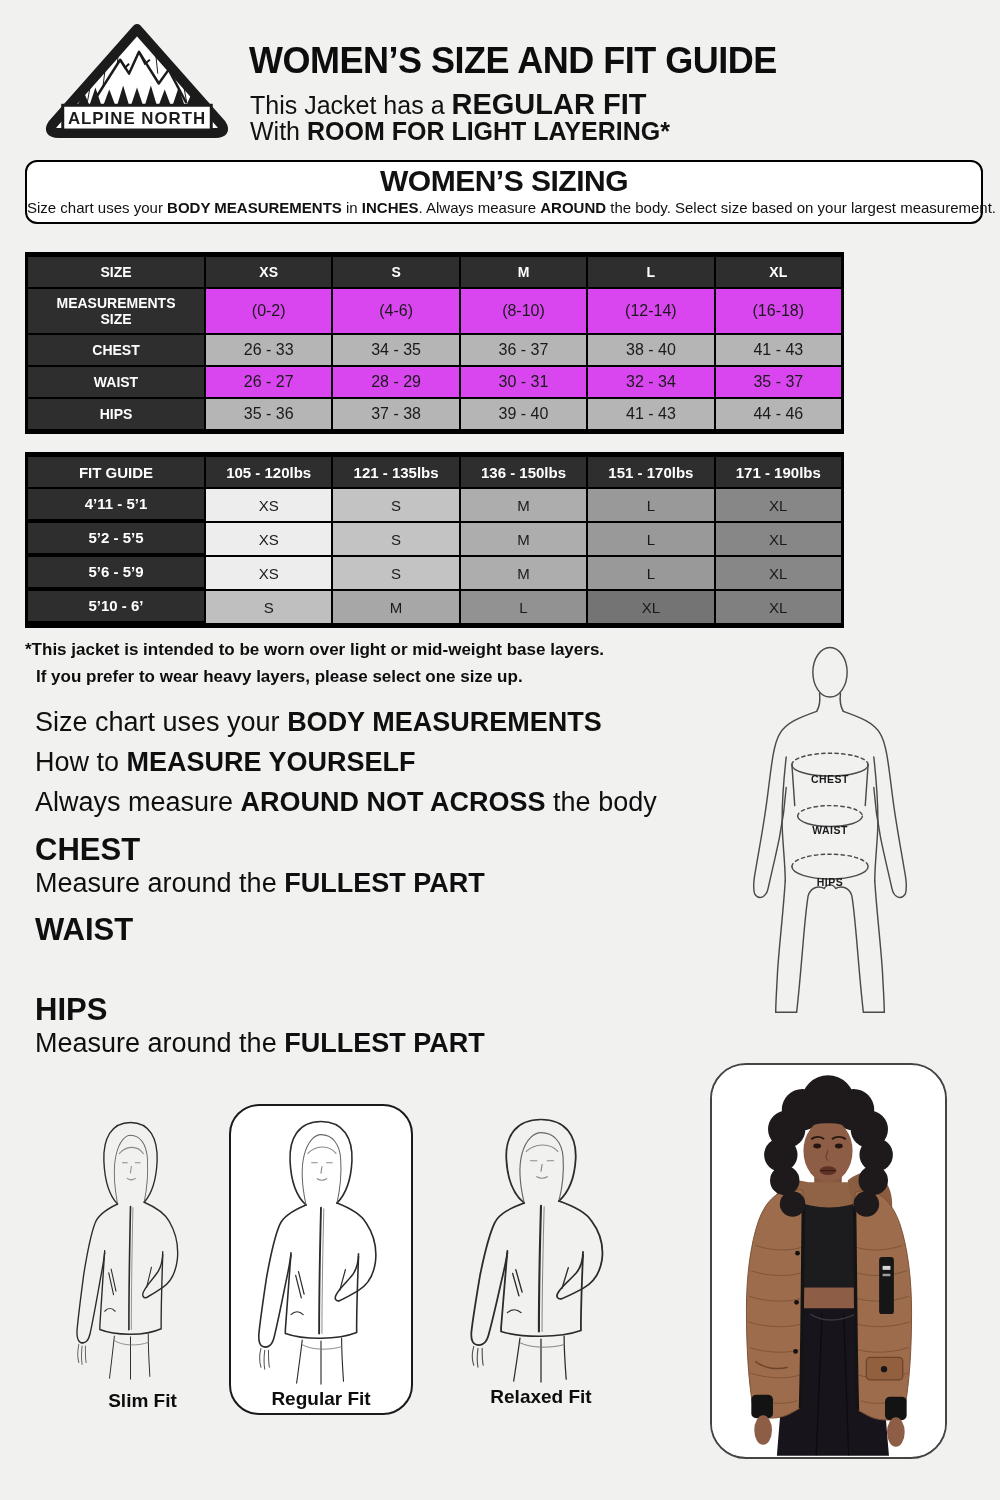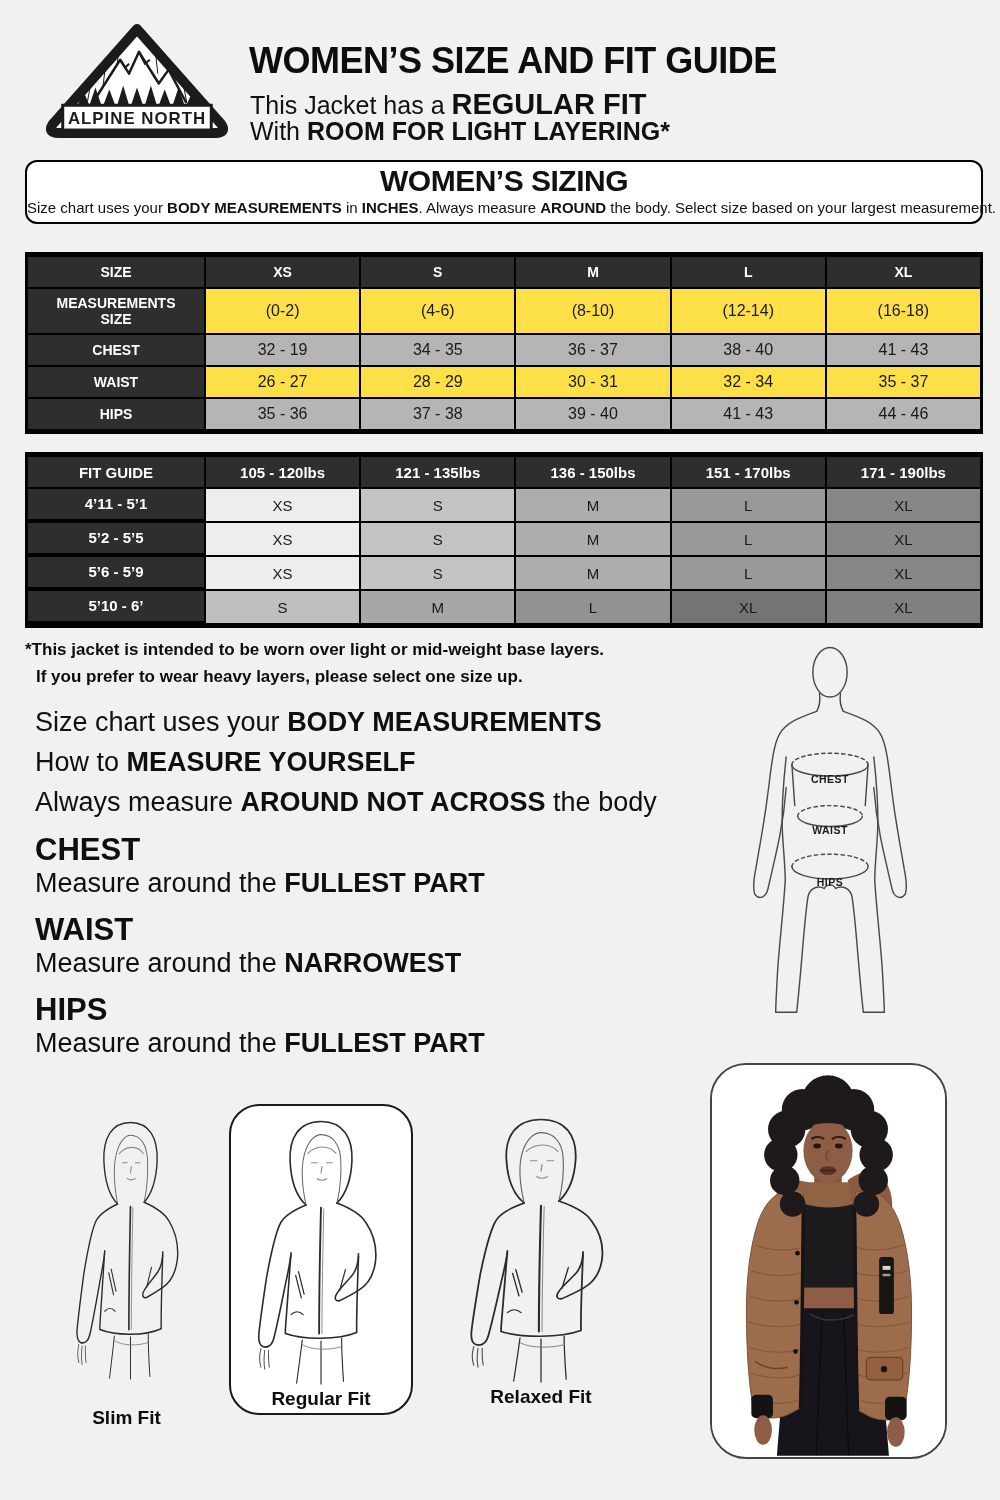--- a/index.html
+++ b/index.html
@@ -12,28 +12,28 @@
   #title{left:249px;top:40px;font-size:36px;font-weight:bold;letter-spacing:-0.5px;color:#0d0d0d;white-space:nowrap;}
   #subtitle1{left:250px;top:88px;font-size:25px;color:#111;white-space:nowrap;}
   #subtitle2{left:250px;top:117px;font-size:25px;color:#111;white-space:nowrap;}
 
   
   #sizingbox{left:25px;top:160px;width:958px;height:64px;background:#fff;border:2px solid #000;border-radius:12px;box-sizing:border-box;text-align:center;}
   #sizingbox .bx-title{font-size:30px;font-weight:bold;letter-spacing:-0.5px;margin-top:2px;}
   #sizingbox .bx-desc{font-size:15px;margin-top:1px;white-space:nowrap;}
 
   
-  .gridtable{left:25px;width:958px;background:#000;display:grid;grid-template-columns:176px repeat(5,1fr);gap:2px;padding:5px 3px;box-sizing:border-box;}
+  .gridtable{left:25px;width:819px;background:#000;display:grid;grid-template-columns:176px repeat(5,1fr);gap:2px;padding:5px 3px;box-sizing:border-box;}
   #table1{top:252px;}
   #table2{top:452px;}
   .cell{display:flex;align-items:center;justify-content:center;text-align:center;height:30px;font-size:16px;color:#1a1a1a;}
   .cell.hd{background:#2e2e2e;color:#fff;font-weight:bold;font-size:14px;}
   .cell.lab{background:#2e2e2e;color:#fff;font-weight:bold;font-size:14px;line-height:1.15;}
   .cell.tall{height:44px;}
-  .cell.lt{background:#fde047;}
+  .cell.lt{background:#d946ef;}
   .cell.gy{background:#b5b5b5;}
   .cell.s0{background:#ededed;}
   .cell.s1{background:#c3c3c3;}
   .cell.s2{background:#adadad;}
   .cell.s3{background:#999999;}
   .cell.s4{background:#878787;}
   .cell.d0{background:#bfbfbf;}
   .cell.d1{background:#a7a7a7;}
   .cell.d2{background:#929292;}
   .cell.d3{background:#747474;}
@@ -117,21 +117,21 @@
     <div class="cell hd">XL</div>
 
     <div class="cell lab tall" style="padding:0 14px;">MEASUREMENTS SIZE</div>
     <div class="cell lt tall">(0-2)</div>
     <div class="cell lt tall">(4-6)</div>
     <div class="cell lt tall">(8-10)</div>
     <div class="cell lt tall">(12-14)</div>
     <div class="cell lt tall">(16-18)</div>
 
     <div class="cell lab">CHEST</div>
-    <div class="cell gy">32 - 19</div>
+    <div class="cell gy">26 - 33</div>
     <div class="cell gy">34 - 35</div>
     <div class="cell gy">36 - 37</div>
     <div class="cell gy">38 - 40</div>
     <div class="cell gy">41 - 43</div>
 
     <div class="cell lab">WAIST</div>
     <div class="cell lt">26 - 27</div>
     <div class="cell lt">28 - 29</div>
     <div class="cell lt">30 - 31</div>
     <div class="cell lt">32 - 34</div>
@@ -192,21 +192,20 @@
     <div><span>How to </span><span class="b">MEASURE YOURSELF</span></div>
     <div><span>Always measure </span><span class="b">AROUND NOT ACROSS</span><span> the body</span></div>
   </div>
 
   <div class="abs msec" id="msec-chest">
     <div class="mtitle">CHEST</div>
     <div class="mline"><span>Measure around the </span><span class="b">FULLEST PART</span></div>
   </div>
   <div class="abs msec" id="msec-waist">
     <div class="mtitle">WAIST</div>
-    <div class="mline"><span>Measure around the </span><span class="b">NARROWEST</span></div>
   </div>
   <div class="abs msec" id="msec-hips">
     <div class="mtitle">HIPS</div>
     <div class="mline"><span>Measure around the </span><span class="b">FULLEST PART</span></div>
   </div>
 
   <div class="abs" style="left:725px;top:638px;">
     <svg width="210" height="400" viewBox="0 0 220 420" fill="none" stroke="#4a4a4a" stroke-width="1.5" stroke-linecap="round">
       <ellipse cx="110" cy="36" rx="18" ry="26"></ellipse>
       <path d="M99,58 C100,66 99,72 96,77 M121,58 C120,66 121,72 124,77"></path>
@@ -262,21 +261,21 @@
         </g>
       </g>
     </symbol>
   </svg>
 
   <div class="abs" style="left:48px;top:1112px;">
     <svg width="165" height="272" viewBox="0 0 180 290">
         <use href="#jk" transform="translate(90,0) scale(0.88,1) translate(-90,0)"></use>
       </svg>
   </div>
-  <div class="abs fitlabel" style="left:44px;top:1390px;width:165px;margin-top:17px;">Slim Fit</div>
+  <div class="abs fitlabel" style="left:60px;top:1390px;width:165px;">Slim Fit</div>
 
   <div class="abs" id="regularbox">
     <svg width="170" height="272" viewBox="0 0 180 290" style="margin:8px auto 0;">
         <use href="#jk"></use>
       </svg>
     <div class="fitlabel" style="margin-top:2px;">Regular Fit</div>
   </div>
 
   <div class="abs" style="left:452px;top:1112px;">
     <svg width="178" height="272" viewBox="0 0 180 290">

